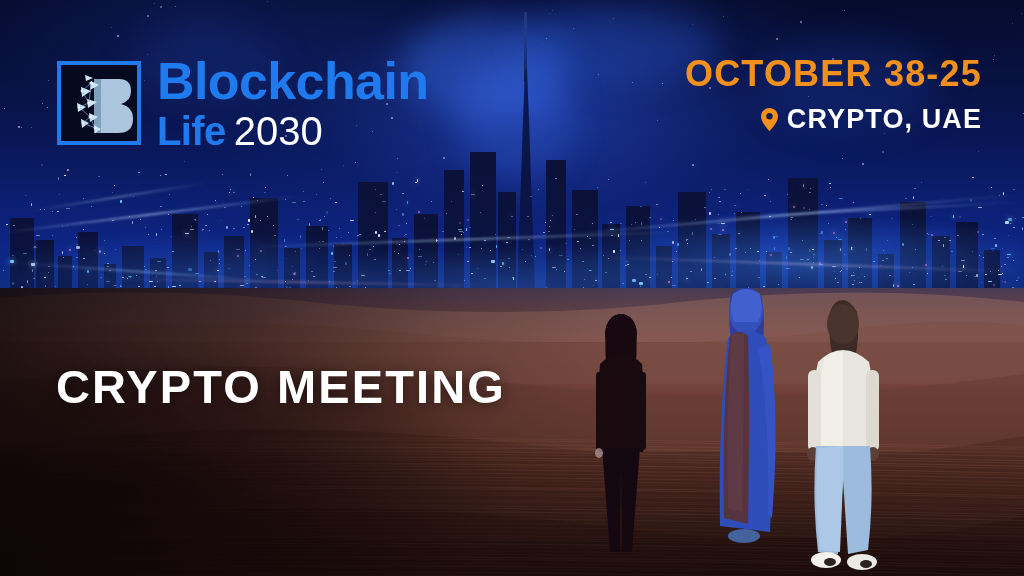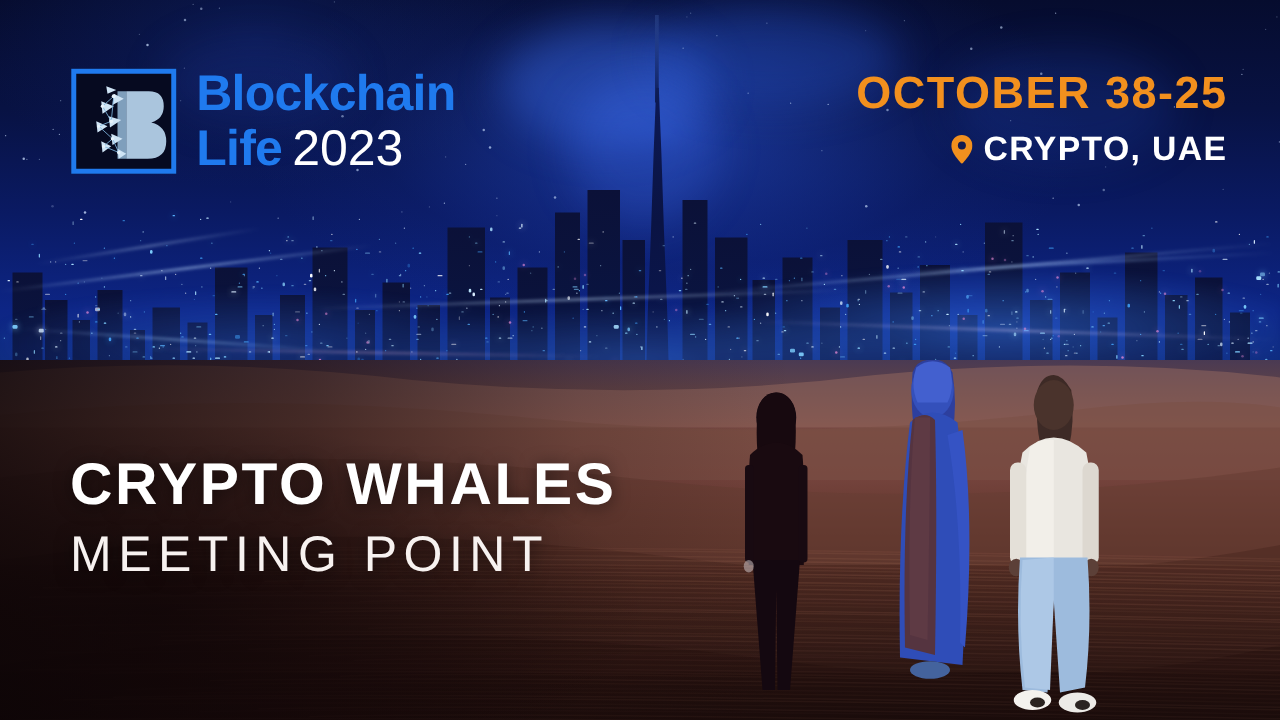--- a/index.html
+++ b/index.html
@@ -77,21 +77,21 @@
   
   .figure{ position:absolute; }
 
   
   .logo-wrap{ position:absolute; left:57px; top:55px; display:flex; align-items:center; }
   .logo-mark{
     width:84px; height:84px; border:4px solid #1f7aee; background:#060a20;
     position:relative; overflow:hidden; flex:0 0 auto;
   }
   .logo-text{ margin-left:16px; line-height:1; }
-  .logo-l1{ font-size:40px; font-weight:700; color:#1f7aee; letter-spacing:-.6px; }
+  .logo-l1{ font-size:52px; font-weight:700; color:#1f7aee; letter-spacing:-.6px; }
   .logo-l2{ font-size:40px; font-weight:700; color:#1f7aee; letter-spacing:-.6px; margin-top:4px; }
   .logo-year{ font-weight:400; color:#ffffff; letter-spacing:0px; margin-left:8px; }
 
   
   .date-block{ position:absolute; right:42px; top:56px; text-align:right; }
   .date-main{
     font-size:36px; font-weight:700; color:#f2901e; letter-spacing:1.2px; line-height:1;
   }
   .loc-row{
     display:flex; align-items:center; justify-content:flex-end; gap:9px; margin-top:14px;
@@ -1039,36 +1039,35 @@
             <circle cx="18" cy="42" r="1.3"></circle>
           <circle cx="29" cy="52" r="1.4"></circle>
             <circle cx="22" cy="58" r="1.3"></circle>
           <circle cx="34" cy="63" r="1.4"></circle>
         </g>
       </svg>
     </div>
     <div class="logo-text">
       <div class="logo-l1">Blockchain</div>
       <div class="logo-l2">
-        <span>Life</span><span class="logo-year">2023</span>
+        <span>Life</span><span class="logo-year">2030</span>
       </div>
     </div>
   </div>
 
   <div class="date-block">
     <div class="date-main">OCTOBER 38-25</div>
     <div class="loc-row">
       <span class="pin">
         <svg width="17" height="23" viewBox="0 0 17 23">
           <path d="M8.5 0 C3.8 0 0 3.8 0 8.5 C0 14.8 8.5 23 8.5 23 C8.5 23 17 14.8 17 8.5 C17 3.8 13.2 0 8.5 0 Z" fill="#f2901e"></path>
           <circle cx="8.5" cy="8.3" r="3.2" fill="#141a4e"></circle>
         </svg>
       </span>
       <span class="loc-text">CRYPTO, UAE</span>
     </div>
   </div>
 
   <div class="headline">
-    <div class="h-line2">CRYPTO WHALES</div>
-    <div class="h-line3">MEETING POINT</div>
+    <div class="h-line2">CRYPTO MEETING</div>
   </div>
 
 </div>
 
 </body></html>

